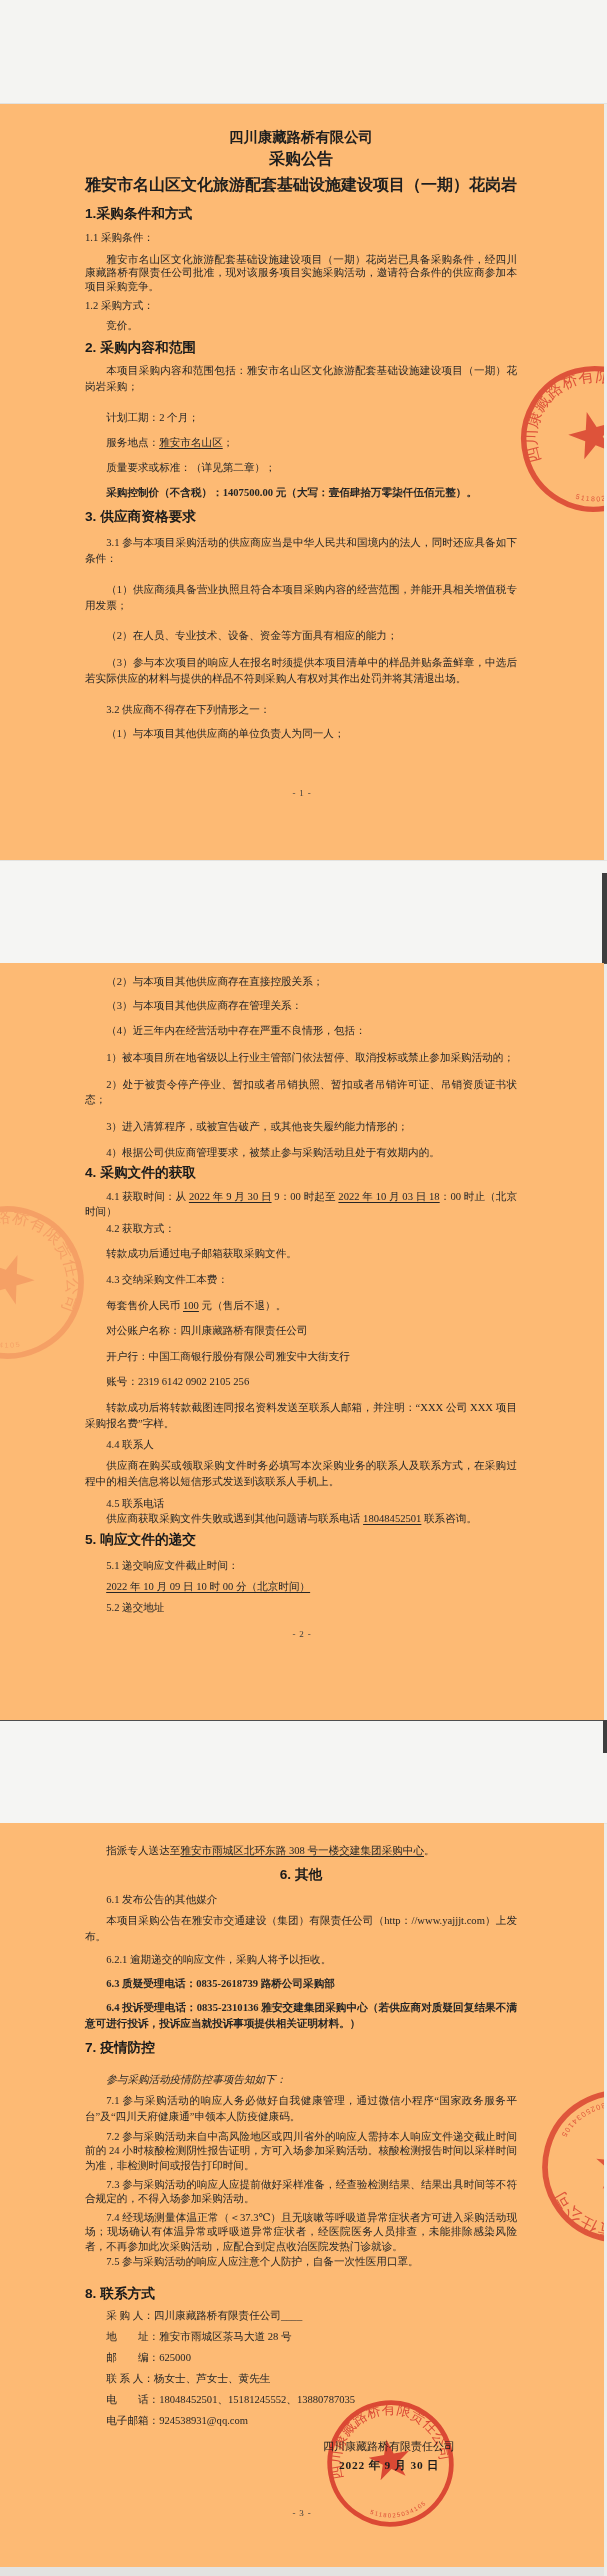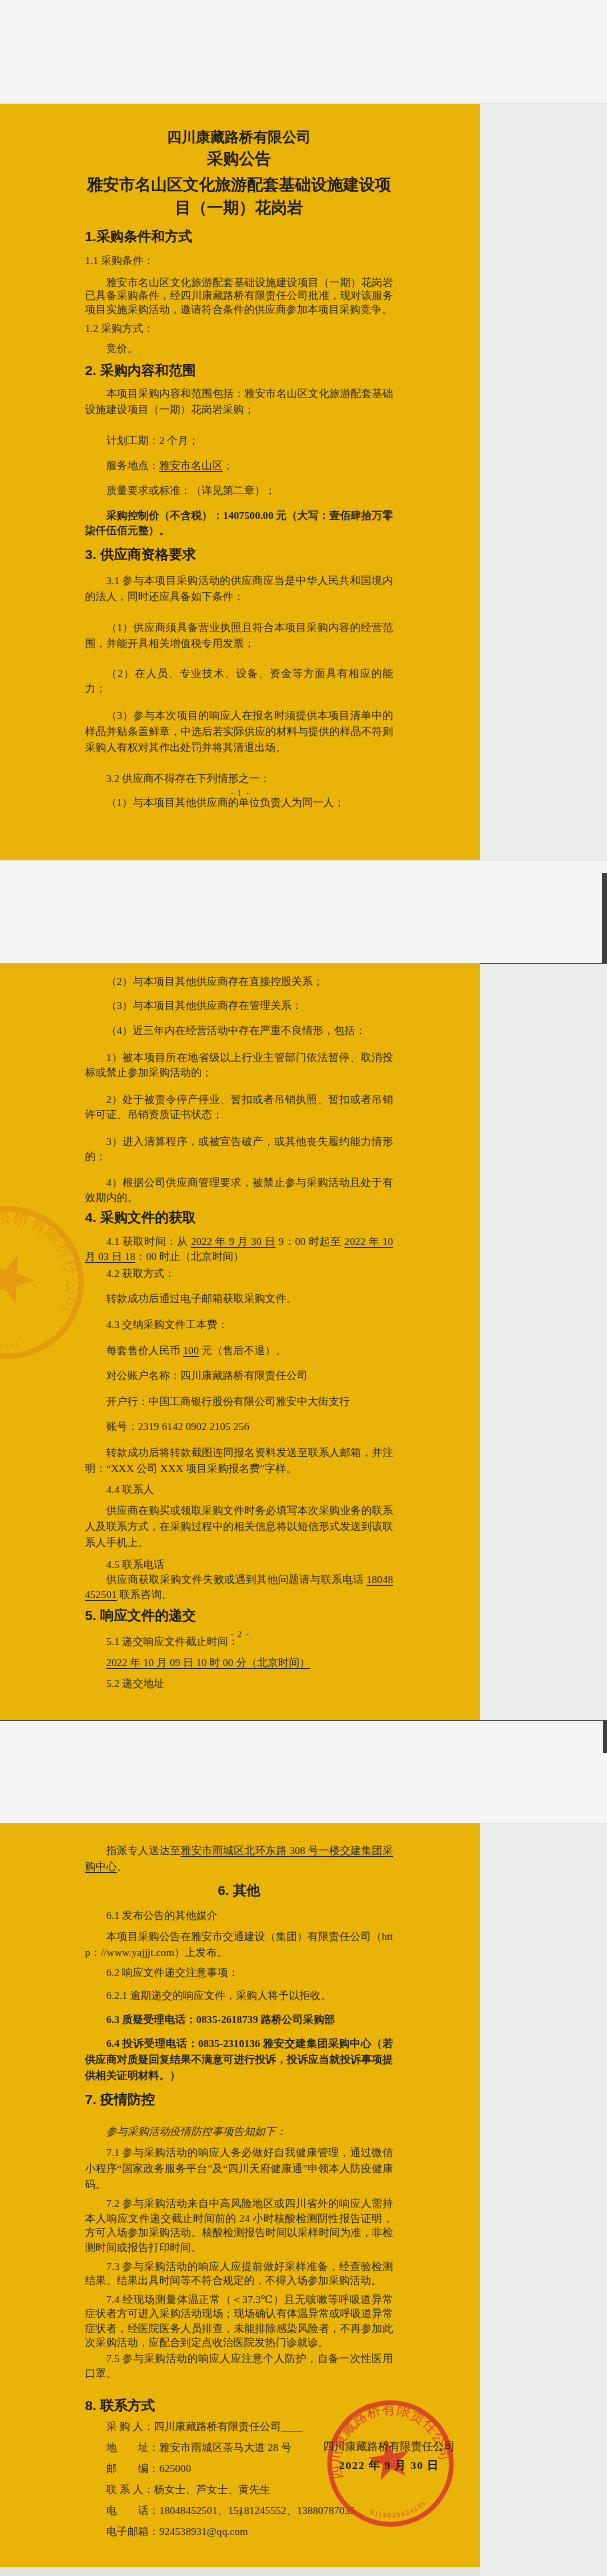--- a/index.html
+++ b/index.html
@@ -1,19 +1,19 @@
 <!DOCTYPE html>
 <html style="font-size:12px"><head>
 <meta charset="utf-8">
 <style>
   html,body{margin:0;padding:0;}
   body{width:607px;background:#ececea;font-family:"Liberation Serif","DejaVu Serif",serif;}
   #canvas{position:relative;width:607px;height:2576px;overflow:hidden;background:#ececea;}
   .strip{position:absolute;left:0;width:607px;background:#f5f5f3;}
-  .page{position:absolute;left:0;width:480px;background:#eab308;overflow:hidden;}
+  .page{position:absolute;left:0;width:604px;background:#fdba74;overflow:hidden;}
   .content{position:absolute;left:0;top:0;right:0;padding-left:85px;padding-right:87px;}
   .blk{position:relative;color:#262626;}
   .body{font-size:10.6px;line-height:15px;text-align:justify;word-break:break-all;}
   .para{font-size:10.6px;line-height:16px;text-align:justify;word-break:break-all;}
   .lh18{line-height:13.7px;}
   .lh19{line-height:14.4px;}
   .ind{text-indent:2em;}
   .b{font-weight:bold;}
   .u{text-decoration:underline;text-underline-offset:2.3px;}
   .t1{font-family:"Liberation Sans","DejaVu Sans",sans-serif;font-weight:bold;font-size:14.4px;line-height:20px;text-align:center;color:#1e1e1e;}
@@ -117,21 +117,20 @@
 
   <div class="strip gapline-t" style="top:1720px;height:102px;border-bottom:0.8px solid #e3e3e1;"></div>
   <div class="edgebar" style="left:603px;top:1720px;width:4.6px;height:33px;"></div>
 
   <div class="page" style="top:1823px;height:753px;">
     <div class="content" style="padding-top:20px;">
         <div class="blk para ind" style="margin-top: 0px;"><span>指派专人送达至</span><span class=" u">雅安市雨城区北环东路 308 号一楼交建集团采购中心</span><span>。</span></div>
         <div class="blk h" style="margin-top: 6px; text-align: center;"><span>6. 其他</span></div>
         <div class="blk body ind" style="margin-top: 7.6px;"><span>6.1 发布公告的其他媒介</span></div>
         <div class="blk para ind" style="margin-top: 6px;"><span>本项目采购公告在雅安市交通建设（集团）有限责任公司（http：//www.yajjjt.com）上发布。</span></div>
-        <div class="blk body ind" style="margin-top: 4.6px;"><span>6.2 响应文件递交注意事项：</span></div>
         <div class="blk body ind" style="margin-top: 7.6px;"><span>6.2.1 逾期递交的响应文件，采购人将予以拒收。</span></div>
         <div class="blk body ind b" style="margin-top: 9px;"><span>6.3 质疑受理电话：0835-2618739 路桥公司采购部</span></div>
         <div class="blk para ind b" style="margin-top: 9px;"><span>6.4 投诉受理电话：0835-2310136 雅安交建集团采购中心（若供应商对质疑回复结果不满意可进行投诉，投诉应当就投诉事项提供相关证明材料。）</span></div>
         <div class="blk h" style="margin-top: 6px;"><span>7. 疫情防控</span></div>
         <div class="blk body ind" style="margin-top: 15px; font-style: italic;"><span>参与采购活动疫情防控事项告知如下：</span></div>
         <div class="blk para ind" style="margin-top: 6px;"><span>7.1 参与采购活动的响应人务必做好自我健康管理，通过微信小程序“国家政务服务平台”及“四川天府健康通”申领本人防疫健康码。</span></div>
         <div class="blk para lh19 ind" style="margin-top: 4.6px;"><span>7.2 参与采购活动来自中高风险地区或四川省外的响应人需持本人响应文件递交截止时间前的 24 小时核酸检测阴性报告证明，方可入场参加采购活动。核酸检测报告时间以采样时间为准，非检测时间或报告打印时间。</span></div>
         <div class="blk para lh19 ind" style="margin-top: 4.6px;"><span>7.3 参与采购活动的响应人应提前做好采样准备，经查验检测结果、结果出具时间等不符合规定的，不得入场参加采购活动。</span></div>
         <div class="blk para lh19 ind" style="margin-top: 4.6px;"><span>7.4 经现场测量体温正常（＜37.3℃）且无咳嗽等呼吸道异常症状者方可进入采购活动现场；现场确认有体温异常或呼吸道异常症状者，经医院医务人员排查，未能排除感染风险者，不再参加此次采购活动，应配合到定点收治医院发热门诊就诊。</span></div>
         <div class="blk body ind" style="margin-top: 0px;"><span>7.5 参与采购活动的响应人应注意个人防护，自备一次性医用口罩。</span></div>

